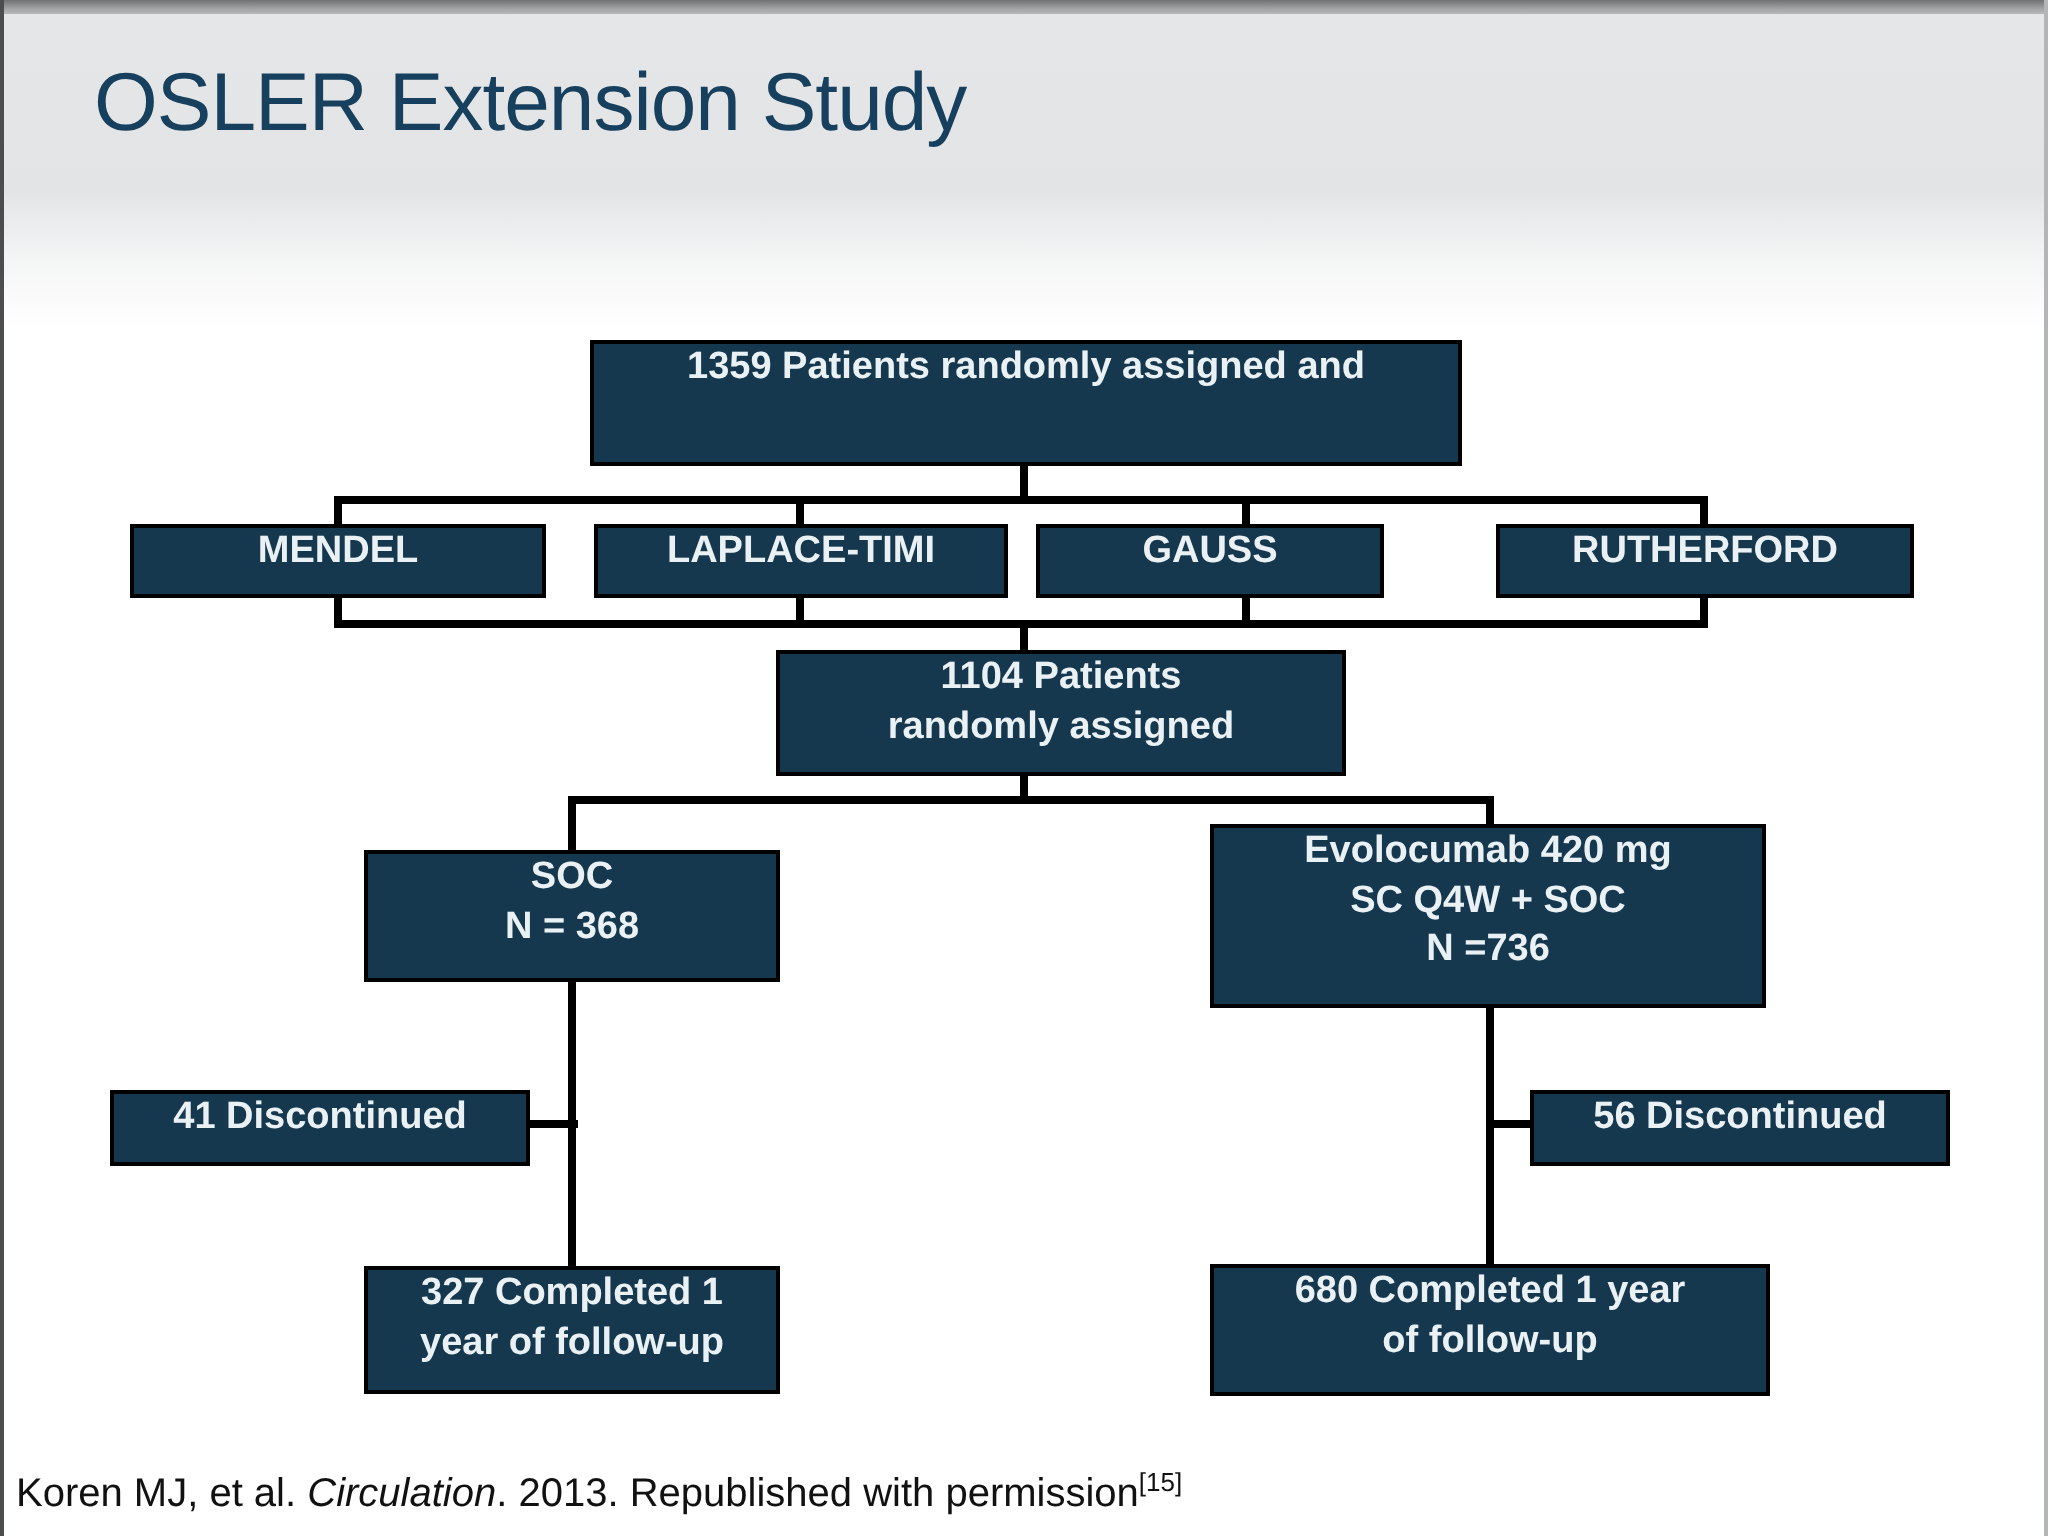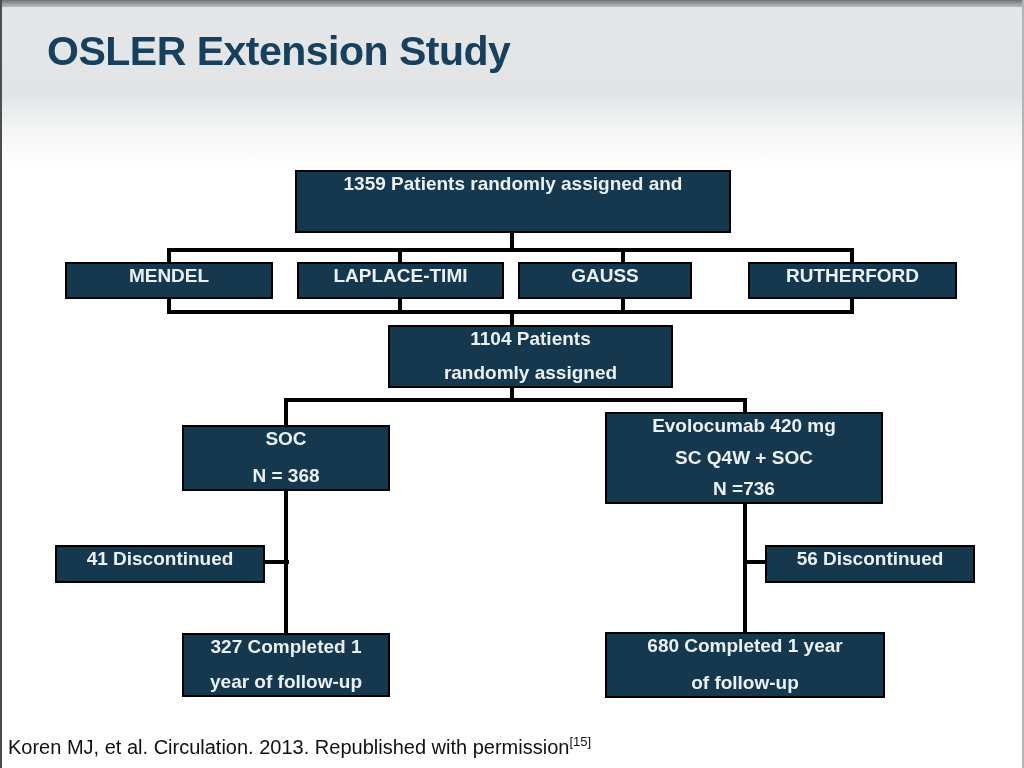--- a/index.html
+++ b/index.html
@@ -10,40 +10,40 @@
     font-family:"Liberation Sans","DejaVu Sans",sans-serif;
     background:linear-gradient(180deg,#e5e6e7 0px,#e3e4e5 95px,#f4f5f5 130px,#ffffff 165px,#ffffff 100%);
   }
   .edge-top{position:absolute;left:0;top:0;width:1024px;height:7px;
     background:linear-gradient(180deg,#6f7173 0%,#9fa1a3 60%,#b7b9bb 100%);z-index:5;}
   .edge-left{position:absolute;left:0;top:0;width:2px;height:768px;background:#4b4d4f;z-index:6;}
   .edge-right{position:absolute;right:0;top:0;width:2px;height:768px;background:#b3b5b7;z-index:6;}
 
   .slide-title{
     position:absolute;left:47px;top:28px;
-    font-size:41px;font-weight:bold;color:#17405e;letter-spacing:-0.5px;
+    font-size:41px;font-weight:normal;color:#17405e;letter-spacing:-0.5px;
   }
 
   .fbox{
     position:absolute;z-index:2;
     background:#16384e;border:2px solid #000000;
     box-sizing:border-box;
-    display:flex;flex-direction:column;justify-content:space-between;align-items:center;
+    display:flex;flex-direction:column;justify-content:flex-start;align-items:center;
     color:#eaf1f4;font-weight:bold;text-align:center;
     font-size:19px;line-height:1.3;
   }
   .fbox span{display:block;white-space:nowrap;}
 
   .line{position:absolute;background:#000000;z-index:1;}
 
   .citation{
     position:absolute;left:8px;top:736px;z-index:3;
     font-size:20px;color:#111111;
   }
-  .citation .it{}
+  .citation .it{font-style:italic;}
   .citation sup{font-size:13px;vertical-align:super;line-height:0;}
 </style>
 </head>
 <body>
 
 <div class="slide">
   <div class="edge-top"></div>
   <div class="edge-left"></div>
   <div class="edge-right"></div>
 

